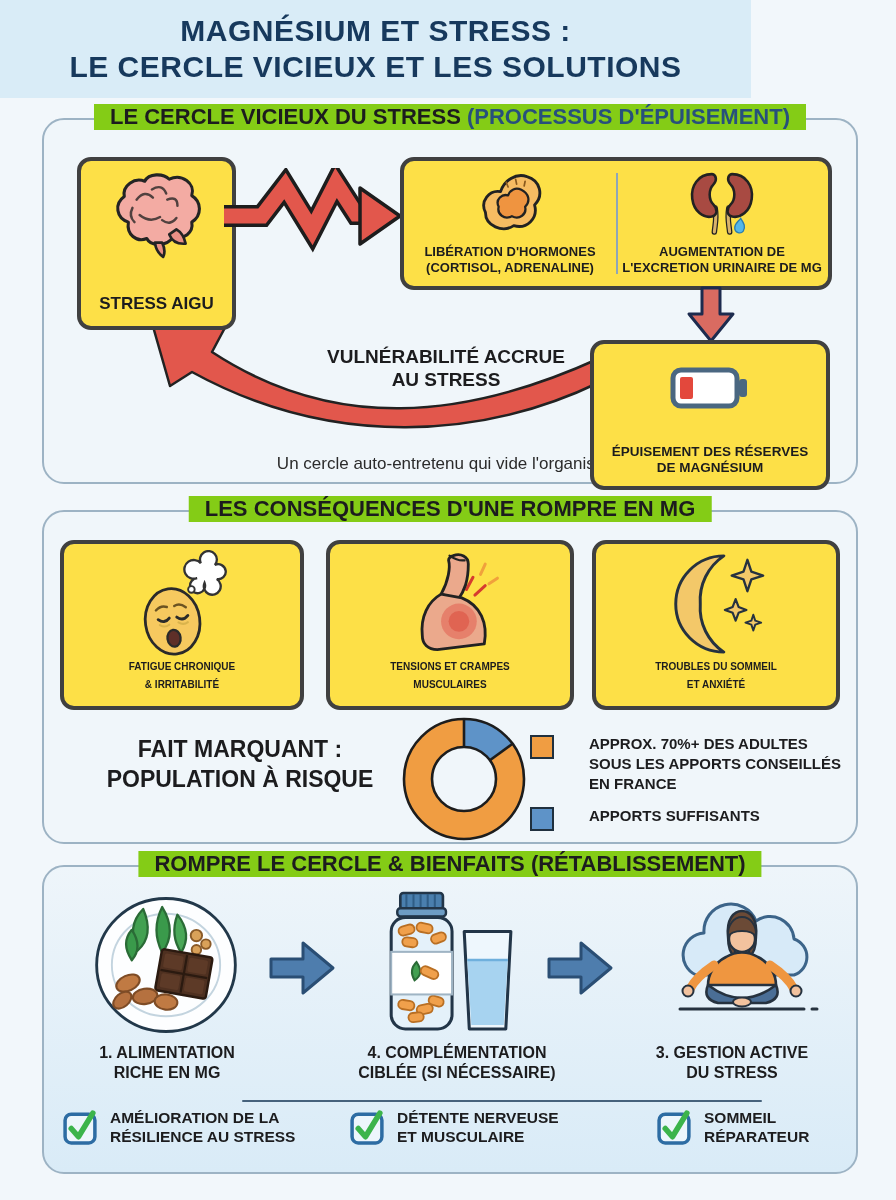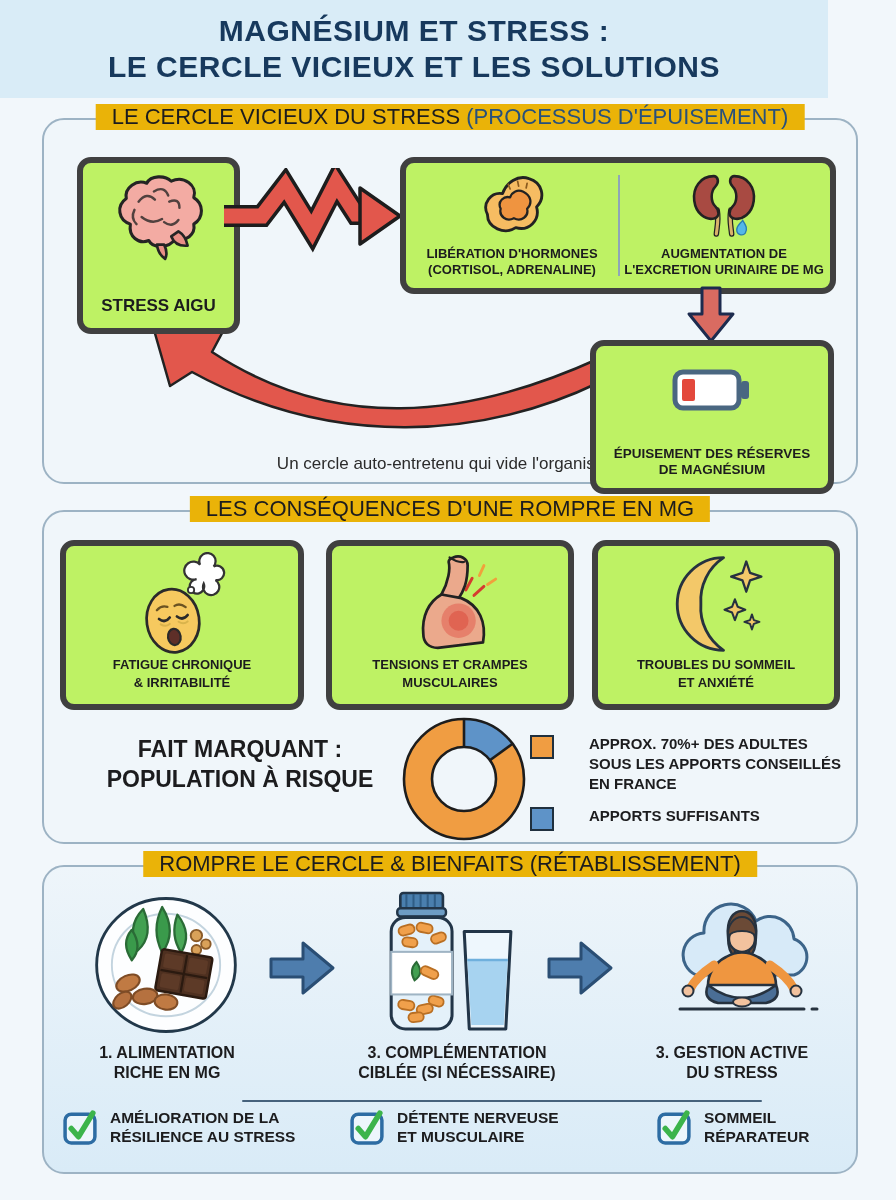--- a/index.html
+++ b/index.html
@@ -1,25 +1,25 @@
 <!DOCTYPE html>
 <html><head>
 <meta charset="utf-8">
 <style>
   html,body{margin:0;padding:0;}
   body{width:896px;height:1200px;background:#fdfdfc;font-family:"Liberation Sans",sans-serif;}
   .page{position:relative;width:896px;height:1200px;background:#f2f7fb;overflow:hidden;}
-  .header-band{position:absolute;left:0;top:0;width:828px;height:98px;background:#d9ecf7;
+  .header-band{position:absolute;left:0;top:0;width:751px;height:98px;background:#d9ecf7;
     display:flex;flex-direction:column;align-items:center;justify-content:center;gap:2px;}
   .header-band .t{font-size:30px;font-weight:700;color:#17395d;letter-spacing:.5px;line-height:34px;text-align:center;}
   .panel{position:absolute;border:2px solid #9db3c4;border-radius:22px;background:#f0f6fa;}
   .panel-title{position:absolute;top:-16px;left:50%;transform:translateX(-50%);
-    background:#eab308;padding:0 16px;white-space:nowrap;font-size:22px;font-weight:400;color:#1c1c1e;text-align:right;}
+    background:#84cc16;padding:0 16px;white-space:nowrap;font-size:22px;font-weight:700;color:#1c1c1e;text-align:right;}
   .panel-title .paren{color:#27507c;}
-  .wbox{position:absolute;background:#bef264;border:6px solid #404040;border-radius:14px;
+  .wbox{position:absolute;background:#fde047;border:4px solid #404040;border-radius:14px;
     display:flex;flex-direction:column;align-items:center;}
   .lbl{font-weight:700;color:#1c1c1e;text-align:center;}
   .line{display:block;}
   #s1{left:42px;top:118px;width:812px;height:362px;}
   #s2{left:42px;top:510px;width:812px;height:330px;}
   #s3{left:42px;top:865px;width:812px;height:305px;background:linear-gradient(180deg,#eef5fa 0%,#d9ebf7 100%);}
   .overlay{position:absolute;left:0;top:0;width:100%;height:100%;pointer-events:none;}
   .z1{z-index:1;} .z0{z-index:0;}
   
   .stress-box{left:33px;top:37px;width:143px;height:145px;justify-content:space-between;padding:8px 4px 12px;}
@@ -28,21 +28,21 @@
   .duo-half{width:50%;height:100%;display:flex;flex-direction:column;align-items:center;justify-content:space-between;padding:8px 2px 10px;box-sizing:border-box;}
   .duo-div{position:absolute;left:50%;top:12px;bottom:12px;width:2px;background:#8fa6b8;}
   .duo-box .lbl{font-size:13px;line-height:16px;}
   .batt-box{left:546px;top:220px;width:224px;height:112px;justify-content:space-between;padding:20px 4px 10px;}
   .batt-box .lbl{font-size:13.5px;line-height:16px;}
   .vuln{position:absolute;left:252px;top:225px;width:300px;font-size:19px;line-height:23px;}
   .caption{position:absolute;left:0;top:334px;width:100%;text-align:center;font-size:17px;color:#2b2b2b;}
   .arrow-pos{position:absolute;}
   
   .card{height:170px;top:28px;justify-content:space-between;padding:6px 4px 12px;box-sizing:border-box;}
-  .card .lbl{font-size:13px;line-height:18px;}
+  .card .lbl{font-size:10px;line-height:18px;}
   #card0{left:16px;width:244px;} #card1{left:282px;width:248px;} #card2{left:548px;width:248px;}
   .fact-head{position:absolute;left:38px;top:222px;width:316px;font-size:23px;line-height:30px;}
   .donut-wrap{position:absolute;left:353px;top:200px;width:134px;height:134px;}
   .legend{position:absolute;left:486px;top:222px;width:320px;}
   .legend-row{display:flex;align-items:flex-start;margin-bottom:12px;gap:23px;}
   .swatch{width:20px;height:20px;border:2px solid #20303e;margin-right:12px;flex:0 0 auto;margin-top:1px;}
   .legend-row .lbl{font-size:15px;line-height:20px;text-align:left;width:272px;}
   
   .step-label{position:absolute;top:176px;font-size:16px;line-height:20px;}
   #step0{left:23px;width:200px;} #step1{left:293px;width:240px;} #step2{left:588px;width:200px;}
@@ -123,20 +123,24 @@
         <rect x="3" y="6" width="64" height="36" rx="8" fill="#ffffff" stroke="#4a6781" stroke-width="5"></rect>
         <rect x="69" y="15" width="8" height="18" rx="3" fill="#4a6781"></rect>
         <rect x="10" y="13" width="13" height="22" rx="2" fill="#e3483c"></rect>
       </svg>
       <span class="lbl">
         <span class="line">ÉPUISEMENT DES RÉSERVES</span>
         <span class="line">DE MAGNÉSIUM</span>
       </span>
     </div>
 
+    <div class="lbl vuln z1">
+      <span class="line">VULNÉRABILITÉ ACCRUE</span>
+      <span class="line">AU STRESS</span>
+    </div>
 
     <div class="caption">Un cercle auto-entretenu qui vide l'organisme.</div>
   </div>
 
   <div class="panel" id="s2">
     <div class="panel-title">LES CONSÉQUENCES D'UNE ROMPRE EN MG</div>
 
     <div class="wbox card" id="card0">
       <svg width="104" height="112" viewBox="0 0 100 115">
         <path d="M66,30 a10,10 0 1 1 4,-16 a9,9 0 1 1 15,2 a8,8 0 1 1 2,15 a9,9 0 1 1 -13,4 a8,8 0 1 1 -8,-5 Z" fill="#fff" stroke="#333" stroke-width="2.5"></path>
@@ -288,21 +292,21 @@
       <ellipse cx="90" cy="115" rx="9" ry="4.5" fill="#f2c29e" stroke="#26323f" stroke-width="2"></ellipse>
       <line x1="28" y1="122" x2="152" y2="122" stroke="#26323f" stroke-width="3" stroke-linecap="round"></line>
       <line x1="160" y1="122" x2="165" y2="122" stroke="#26323f" stroke-width="3" stroke-linecap="round"></line>
     </svg>
 
     <div class="lbl step-label" id="step0">
       <span class="line">1. ALIMENTATION</span>
       <span class="line">RICHE EN MG</span>
     </div>
     <div class="lbl step-label" id="step1">
-      <span class="line">3. COMPLÉMENTATION</span>
+      <span class="line">4. COMPLÉMENTATION</span>
       <span class="line">CIBLÉE (SI NÉCESSAIRE)</span>
     </div>
     <div class="lbl step-label" id="step2">
       <span class="line">3. GESTION ACTIVE</span>
       <span class="line">DU STRESS</span>
     </div>
 
     <div class="divider3"></div>
 
     <div class="benefit" id="ben0">

